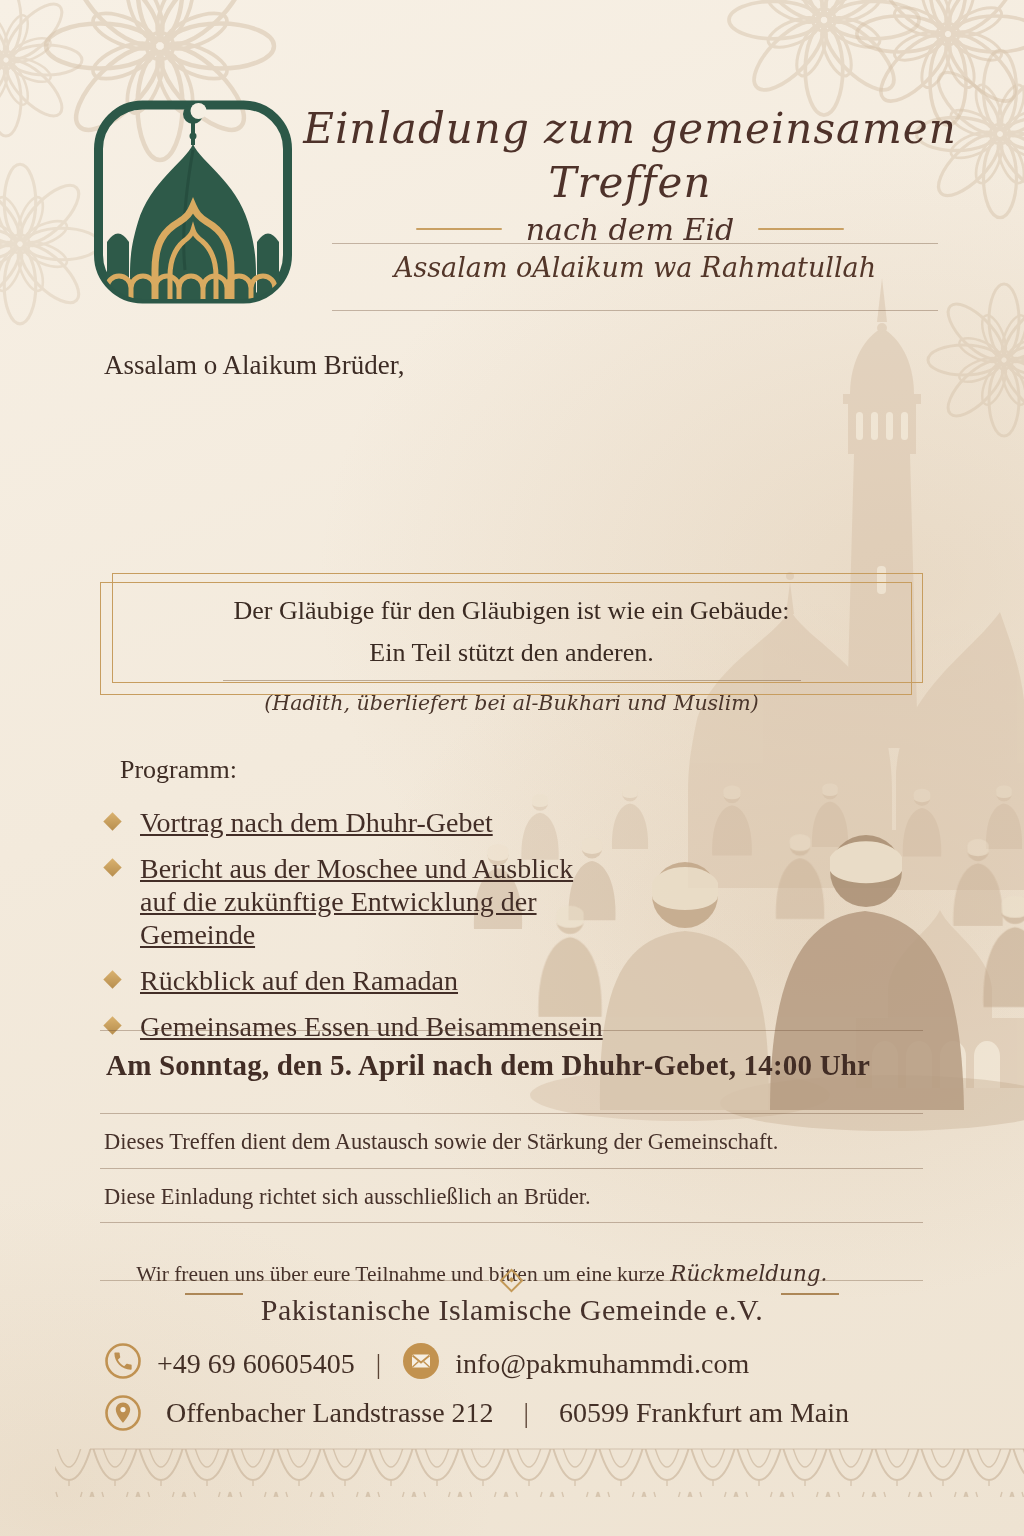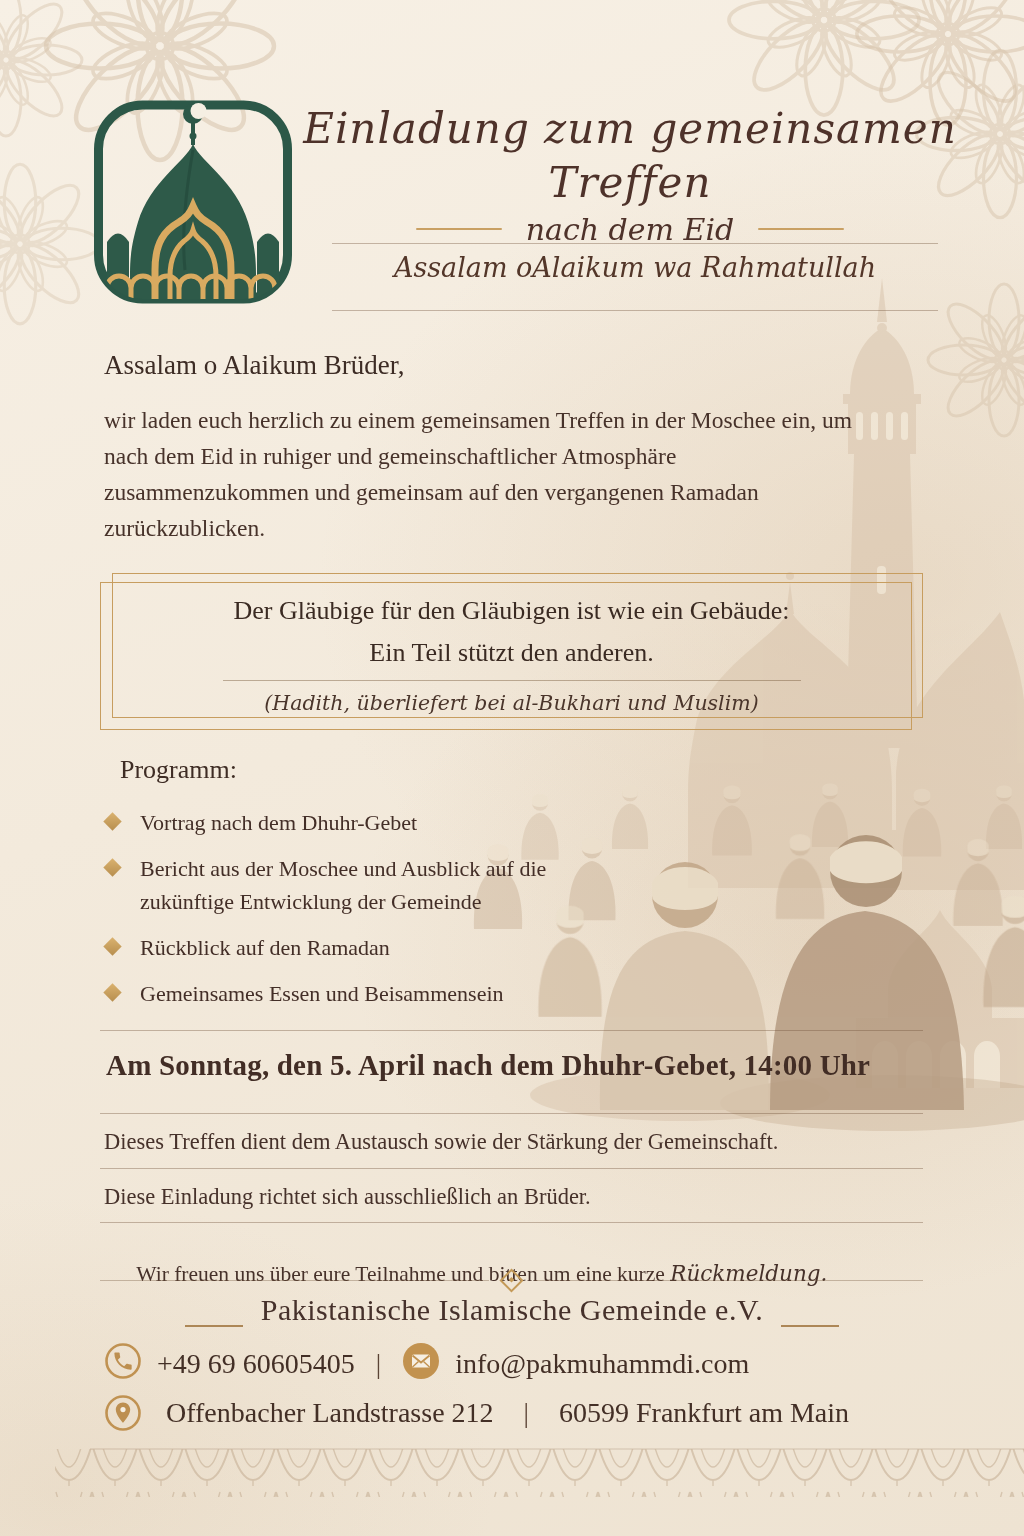--- a/index.html
+++ b/index.html
@@ -25,50 +25,50 @@
   .t2row{display:flex;align-items:center;justify-content:center;gap:24px;margin-top:2px;}
   .gold-dash{width:86px;height:2px;background:#c9a063;border-radius:1px;}
   .t2{font-size:30px;}
   .subtitle{left:332px;top:252px;width:606px;text-align:center;font-size:27px;color:#533629;}
 
   
   .greeting{left:104px;top:350px;font-size:27px;color:#3d2c25;}
   .paragraph{left:104px;top:402px;width:772px;font-size:23.5px;line-height:36px;color:#47322a;}
 
   
-  .quote-box{left:100px;top:573px;width:823px;height:157px;}
+  .quote-box{left:100px;top:573px;width:823px;height:122px;}
   .qframe1{position:absolute;top:0;left:12px;right:0;bottom:12px;border:1.5px solid #c79d5f;}
   .qframe2{position:absolute;top:9px;left:0;right:11px;bottom:0;border:1.5px solid #c79d5f;}
   .qinner{position:absolute;inset:0;text-align:center;padding-top:17px;color:#3a2a22;}
   .qline{font-size:26px;line-height:42px;}
   .qdiv{width:578px;margin:6px auto 10px;border-top:1px solid rgba(120,90,60,.45);}
   .qsrc{font-size:20.5px;color:#4a352b;}
 
   
   .program-heading{left:120px;top:755px;font-size:26px;color:#3e2c24;}
   .program-list{left:104px;top:806px;width:500px;}
-  .pitem{position:relative;padding-left:36px;font-size:22px;line-height:33px;margin-bottom:13px;color:#432e27;}
+  .pitem{position:relative;padding-left:36px;font-size:28px;line-height:33px;margin-bottom:13px;color:#432e27;text-decoration:underline;}
   .pitem.wrap{max-width:438px;}
   .bullet{position:absolute;left:2px;top:9px;width:13px;height:13px;transform:rotate(45deg);
           background:linear-gradient(135deg,#dab26f,#b78e4e);}
 
   
   .date-line{left:106px;top:1049px;width:860px;font-size:29px;font-weight:bold;color:#422d25;letter-spacing:.2px;}
   .note{left:104px;top:0;font-size:22.5px;color:#46312a;}
   .closing{left:104px;top:1236px;font-size:21.5px;color:#46312a;white-space:pre-wrap;}
   .closing .em{font-style:italic;font-family:"DejaVu Serif",serif;}
 
   
   .orn{left:100px;top:1272px;width:823px;display:flex;align-items:center;gap:14px;}
   .orn .line{flex:1;border-top:1px solid rgba(112,82,58,.35);}
   .orn-diamond{position:relative;width:13px;height:13px;transform:rotate(45deg);border:2px solid #c49a58;}
   .orn-diamond::after{content:"";position:absolute;left:3.5px;top:3.5px;width:4px;height:4px;background:#c49a58;}
 
   
-  .org-row{left:0;top:1293px;width:1024px;display:flex;align-items:flex-end;justify-content:center;gap:18px;color:#46312b;}
+  .org-row{left:0;top:1293px;width:1024px;display:flex;align-items:flex-start;justify-content:center;gap:18px;color:#46312b;}
   .org-name{font-size:30px;letter-spacing:.5px;}
   .org-dash{width:58px;height:2px;background:#ad8757;}
   .contact{left:104px;display:flex;align-items:center;gap:15px;font-size:28px;color:#432f26;}
   .c1{top:1342px;align-items:flex-end;} .c2{top:1394px;gap:24px;}
   .sep{color:#5a4335;font-size:27px;margin:0 6px;}
   .cicon{width:38px;height:38px;flex:0 0 auto;}
 </style>
 </head>
 <body>
 
@@ -218,21 +218,20 @@
         <span class="t2">nach dem Eid</span>
         <span class="gold-dash"></span>
       </div>
     </div>
 
     <hr class="rule" style="left:332px;top:243px;width:606px;">
     <div class="abs subtitle script">Assalam oAlaikum wa Rahmatullah</div>
     <hr class="rule" style="left:332px;top:310px;width:606px;">
 
     <div class="abs greeting">Assalam o Alaikum Brüder,</div>
-    <p class="abs paragraph" style="margin:0;">wir laden euch herzlich zu einem gemeinsamen Treffen in der Moschee ein, um nach dem Eid in ruhiger und gemeinschaftlicher Atmosphäre zusammenzukommen und gemeinsam auf den vergangenen Ramadan zurückzublicken.</p>
 
     <div class="abs quote-box">
       <div class="qframe1"></div>
       <div class="qframe2"></div>
       <div class="qinner">
         <div class="qline">Der Gläubige für den Gläubigen ist wie ein Gebäude:</div>
         <div class="qline">Ein Teil stützt den anderen.</div>
         <div class="qdiv"></div>
         <div class="qsrc script">(Hadith, überliefert bei al-Bukhari und Muslim)</div>
       </div>

